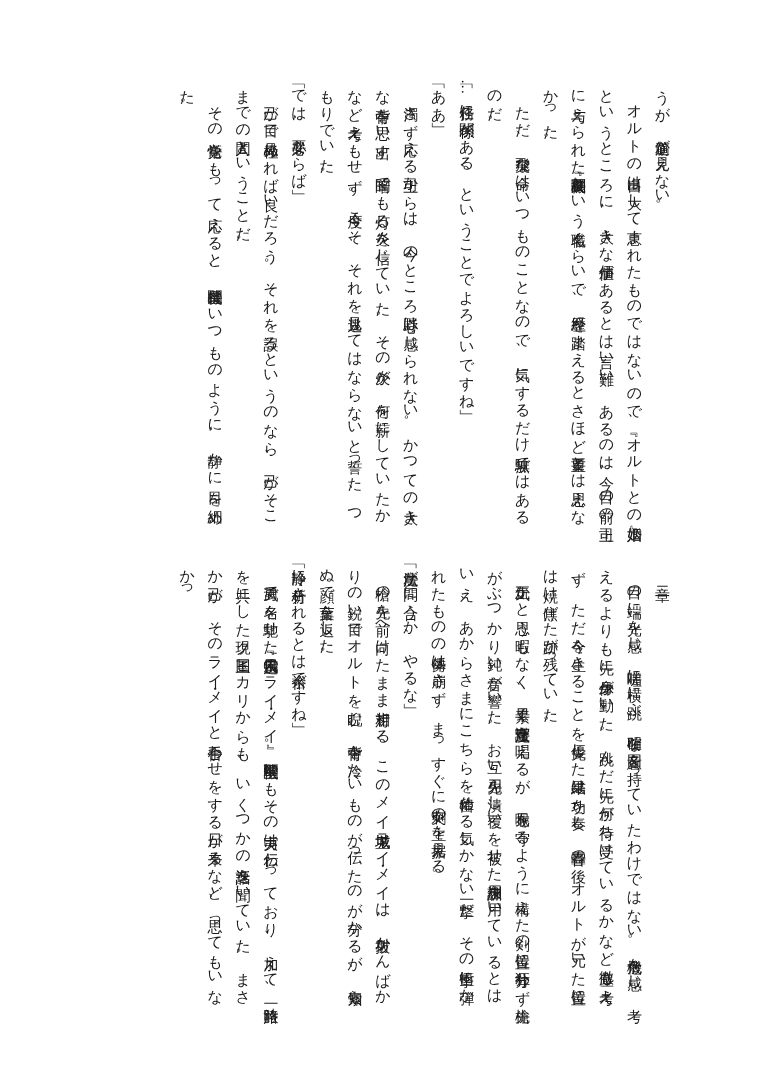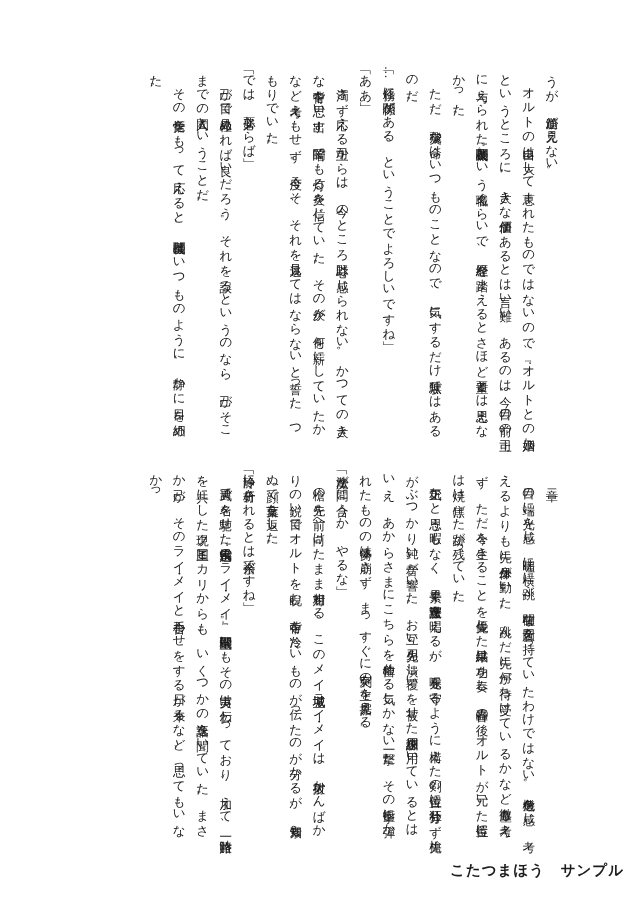--- a/index.html
+++ b/index.html
@@ -83,15 +83,14 @@
   <section class="vtext vtext-bottom">
     <h2 class="chapter-heading">二章</h2>
     <p class="para-indent">目の端に光を感じ、咄嗟に横に跳ぶ。明確な意図を持っていたわけではない。危機を感じ、考えるよりも先に身体が動いた。跳んだ先に何が待ち受けているかなど微塵も考えず、ただ今を生きることを優先した結果は功を奏し、轟音の後、オルトが元いた位置には焼け焦げた跡が残っていた。</p>
     <p class="para-indent">正気かと思う暇もなく、素早く守護魔法を唱えるが、喉元を守るように構えた剣の位置に寸分狂わず槍先がぶつかり鈍い音が響いた。お互い刃先を潰し覆いを被せた訓練用を用いているとはいえ、あからさまにこちらを仕留める気しかない一撃だ。その衝撃に弾かれたものの体勢は崩さず、まっすぐに刺突の主を見据える。</p>
     <p class="para-flush">「魔法が間に合うか、やるな」</p>
     <p class="para-indent">槍の先を前へ向けたまま相対する、このメイ城城主ライ・メイは、射抜かんばかりの鋭い目でオルトを睨む。背中を冷たいものが伝ったのが分かるが、素知らぬ顔で言葉を返した。</p>
     <p class="para-flush">「冷静に分析されるとは余裕ですね」</p>
     <p class="para-indent">武勇で名を馳せた『疾風迅雷のライ・メイ』。聖堂機関にもその実力は伝わっており、加えて、一時旅路を共にした現ク国王ヒカリからも、いくつかの逸話を聞いていた。まさか己が、そのライ・メイと手合わせをする日が来るなど、思ってもいなかっ</p>
   </section>
 
-  <div class="footer-credit">こたつまほう　サンプル</div>
 
 </div>
 
 </body></html>

